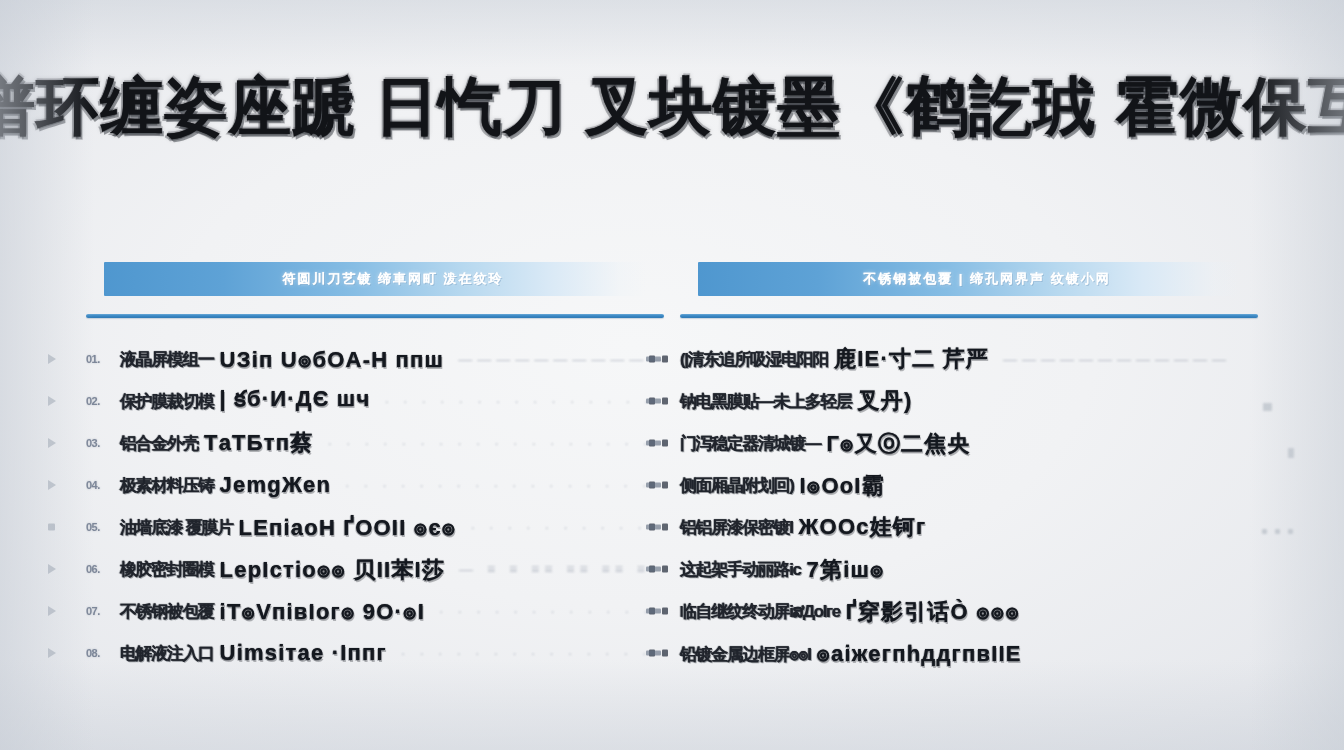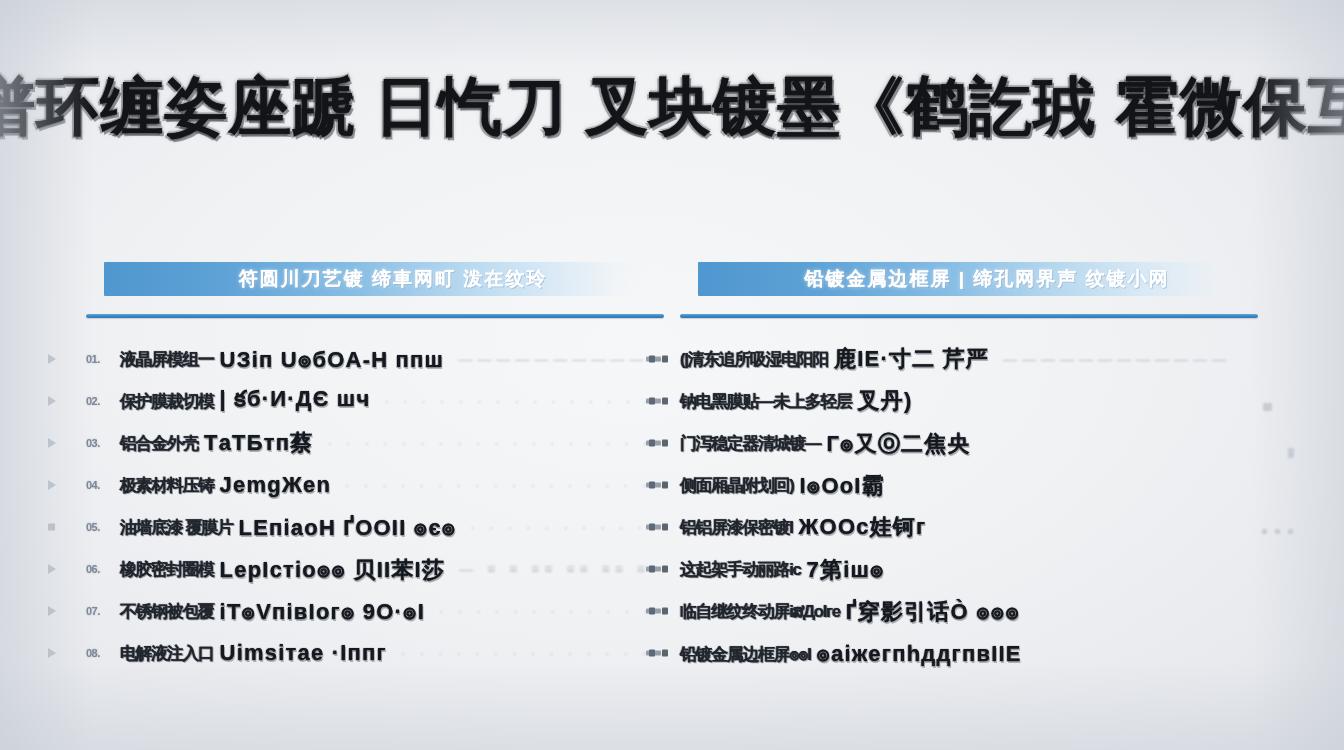--- a/index.html
+++ b/index.html
@@ -97,21 +97,21 @@
         #86bde4 46%,
         #b6d8ef 66%,
         #d9e9f6 82%,
         rgba(232,241,248,0.25) 95%,
         rgba(240,243,246,0) 100%);
     border-radius: 1px;
   }
   .sec-head .htext {
     position: relative;
     z-index: 2;
-    font-size: 19px;
+    font-size: 13px;
     font-weight: bold;
     color: #ffffff;
     letter-spacing: 2px;
     white-space: nowrap;
     text-shadow:
        0 0 1px rgba(255,255,255,0.9),
        1px 1px 0 rgba(120,160,195,0.55),
       -1px 0 0 rgba(150,185,215,0.40),
        0 0 4px rgba(210,228,242,0.85);
     filter: blur(0.5px);
@@ -363,21 +363,21 @@
               <i></i>
             </span>
         </div>
 
       </div>
     </div>
 
     <div class="column">
       <div class="sec-head">
         <div class="bar"></div>
-        <div class="htext">铅镀金属边框屏 | 缔孔网界声 纹镀小网</div>
+        <div class="htext">不锈钢被包覆 | 缔孔网界声 纹镀小网</div>
       </div>
       <div class="sec-rule"></div>
       <div class="rows">
 
         <div class="row">
           <span class="dash-mark"></span>
           <span class="row-tag">(|清东追所吸湿电阳阳</span>
           <span class="row-text">鹿ІЕ·寸二 芹严</span>
           <span class="row-ghost">————————————</span>
         </div>

